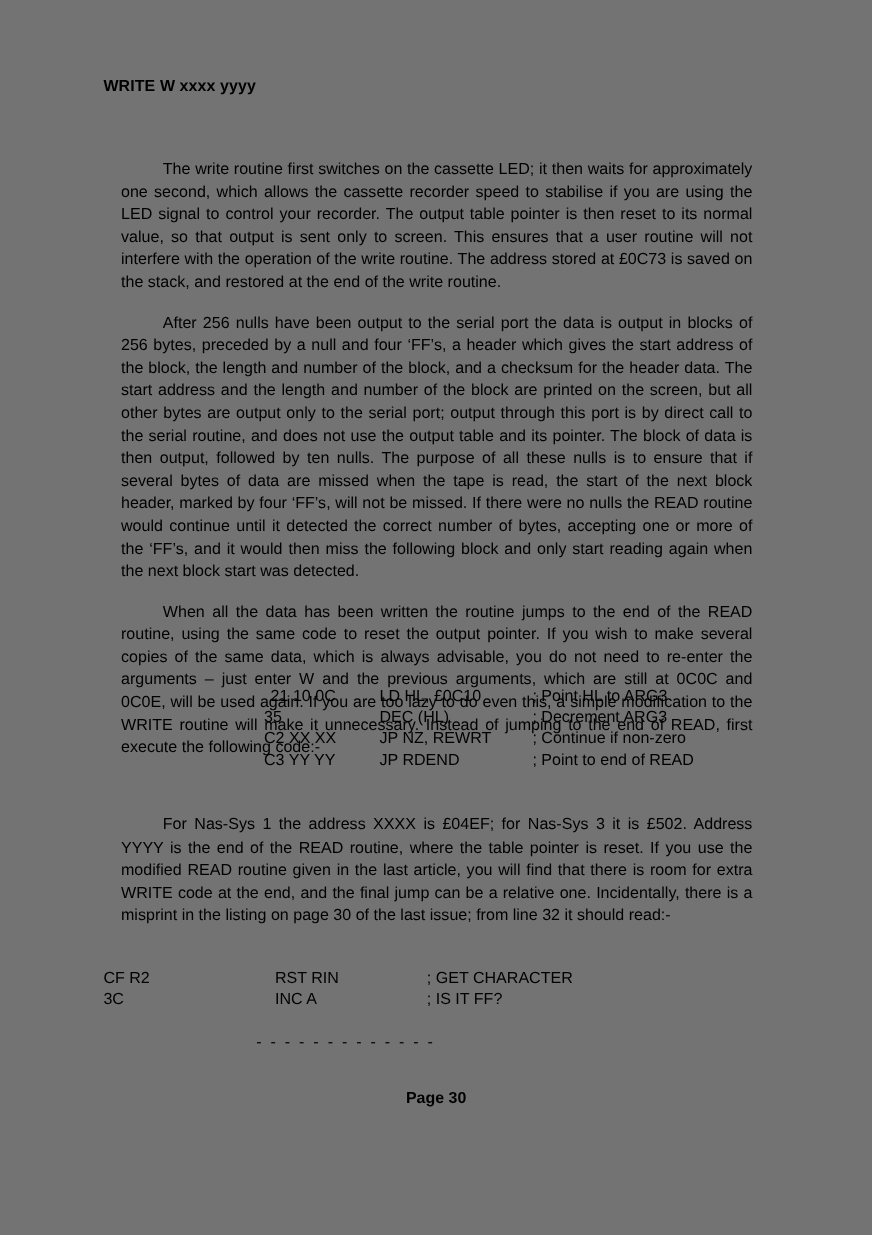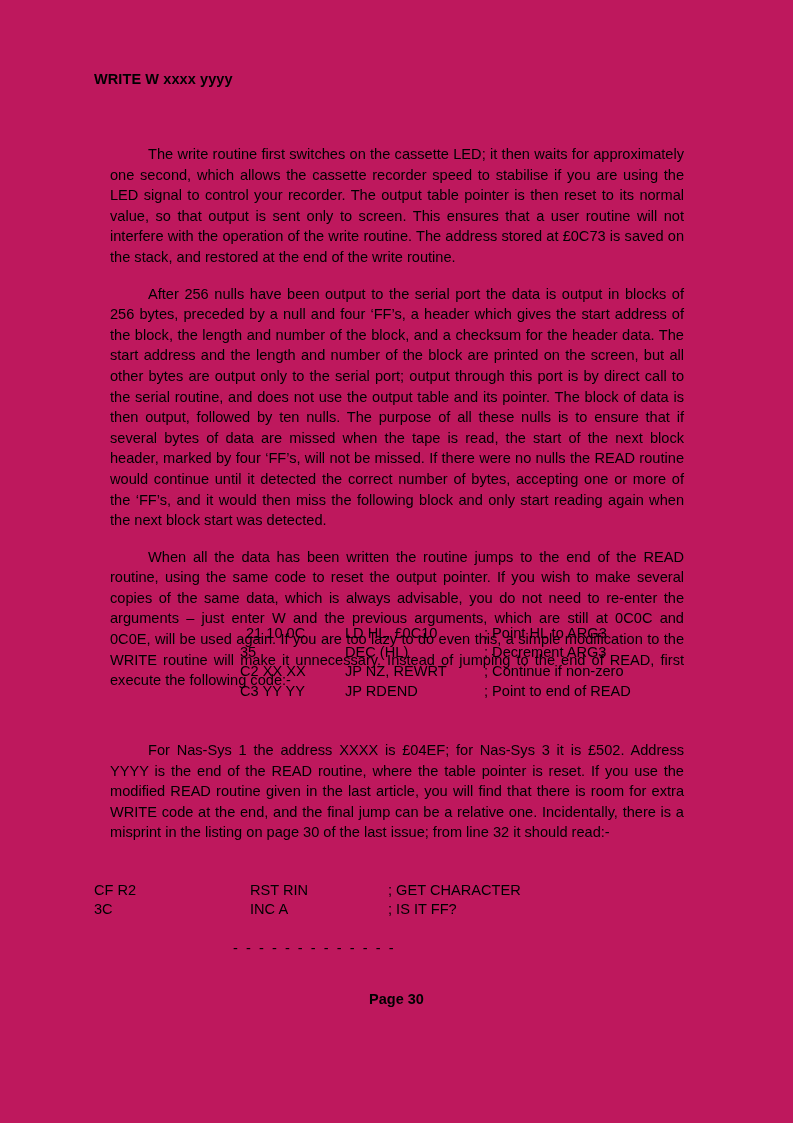--- a/index.html
+++ b/index.html
@@ -8,21 +8,21 @@
     background: #ffffff;
   }
   body {
     font-family: "Liberation Sans", sans-serif;
     color: #000000;
   }
   .page {
     position: relative;
     width: 793px;
     height: 1123px;
-    background: #be185d;
+    background: #737373;
     overflow: hidden;
     box-sizing: border-box;
   }
   .doc-title {
     font-size: 14.5px;
     font-weight: bold;
     margin: 0;
     padding: 0;
     position: absolute;
     left: 94px;

